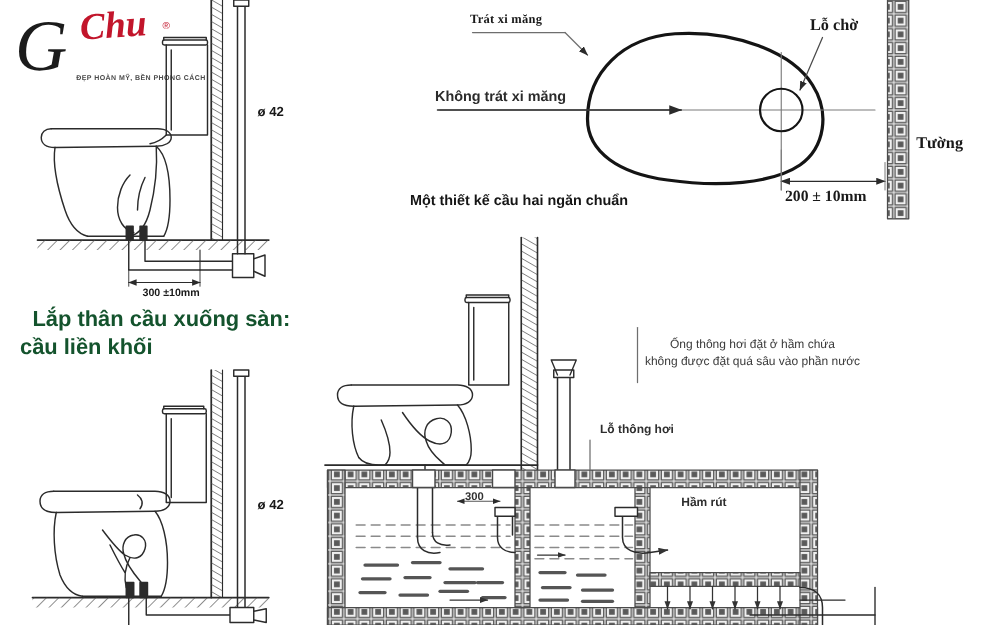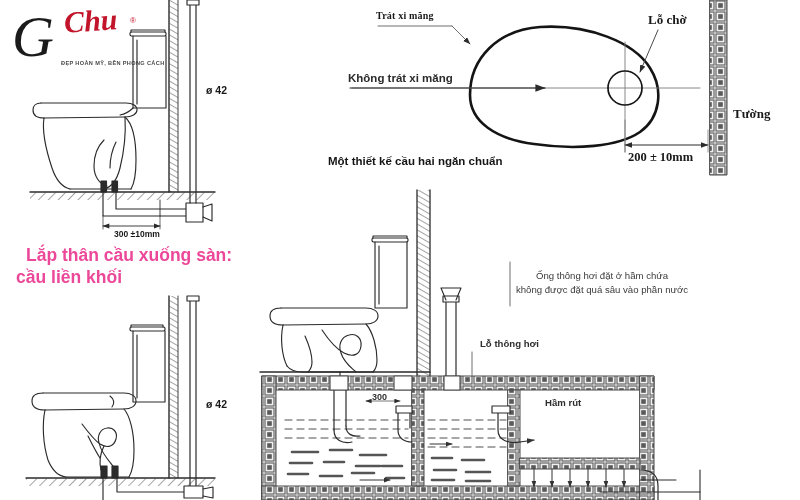--- a/index.html
+++ b/index.html
@@ -17,21 +17,21 @@
   .lbl{position:absolute;white-space:nowrap;color:#191919;}
   .lbl-serif{font-family:"Liberation Serif", serif;font-weight:bold;}
   .t-trat{font-size:10px;letter-spacing:.2px;}
   .t-khong{font-size:11.5px;font-weight:bold;font-family:"Liberation Sans",sans-serif;color:#2b2b2b;}
   .t-lochuo{font-size:13px;}
   .t-tuong{font-size:13px;}
   .t-dim{font-size:12.5px;font-weight:bold;}
   .t-dim-sm{font-size:8.5px;font-weight:bold;font-family:"Liberation Sans",sans-serif;}
   .t-phi{font-size:10.5px;font-weight:bold;font-family:"Liberation Sans",sans-serif;}
   .t-cap{font-size:11.5px;font-weight:bold;color:#151515;}
-  .t-big{font-size:17.5px;font-weight:bold;line-height:20px;color:#ec4899;}
+  .t-big{font-size:17.5px;font-weight:bold;line-height:20px;color:#14532d;}
   .t-note{font-size:9.6px;color:#3a3a3a;line-height:12.5px;text-align:center;}
   .t-small{font-size:9.6px;font-weight:bold;color:#2e2e2e;}
   .t-300{font-size:9px;font-weight:bold;color:#333;}
 
   
   #logo{position:absolute;left:8px;top:2px;width:150px;height:72px;}
   .logo-g{position:absolute;left:4px;top:6px;font-family:"Liberation Serif",serif;
     font-size:58px;font-style:italic;color:#1b1b1b;line-height:58px;}
   .logo-ama{position:absolute;left:44px;top:26px;font-family:"Liberation Serif",serif;
     font-size:34px;font-style:italic;color:#1b1b1b;line-height:34px;}

